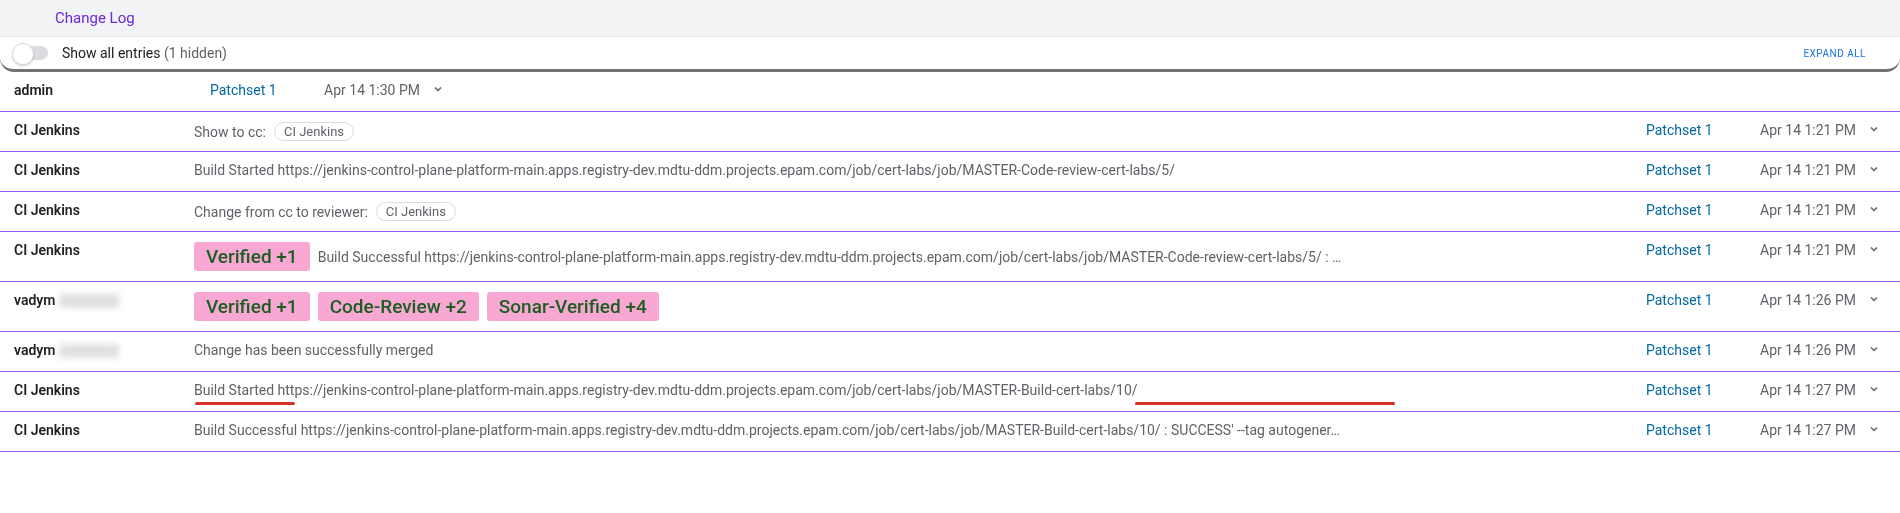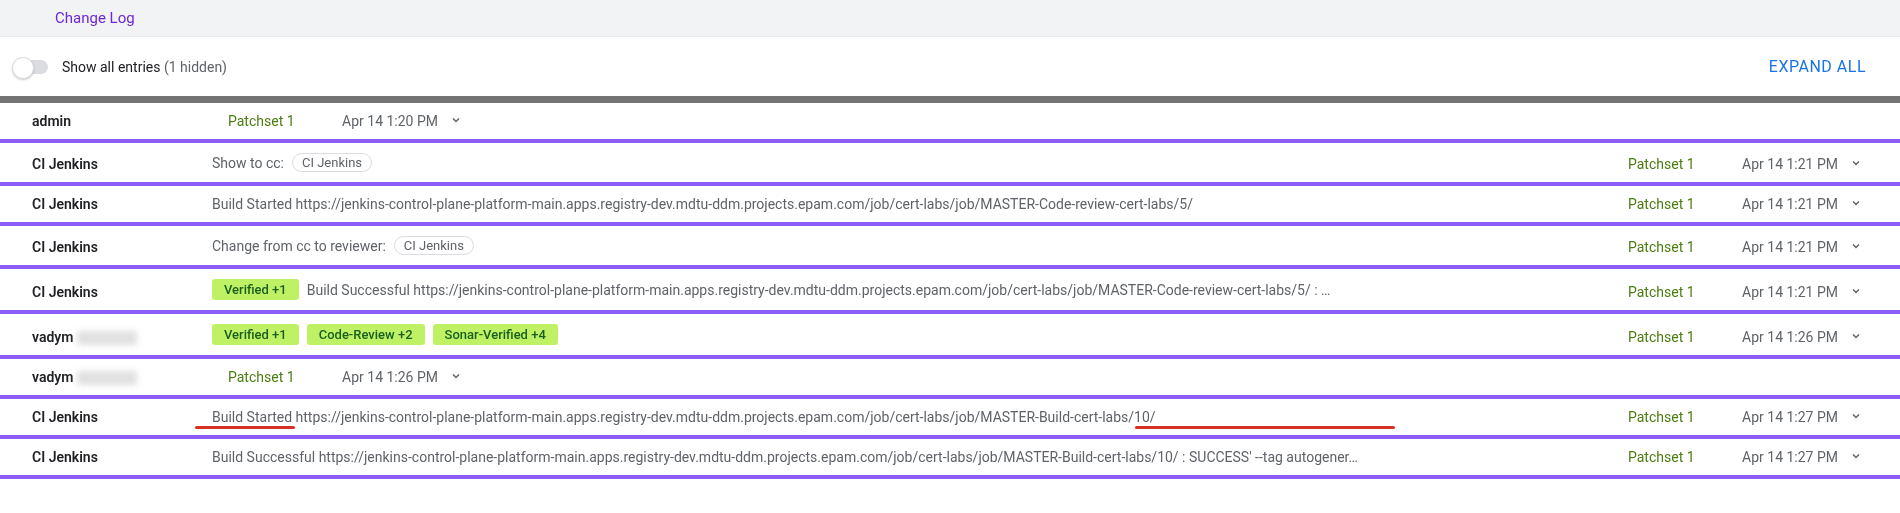--- a/index.html
+++ b/index.html
@@ -13,22 +13,23 @@
   .header-bar {
     background: #f1f3f4;
     border-bottom: 1px solid #e8eaed;
     padding: 9px 0 9px 55px;
     font-size: 15px;
     color: #6d28d9;
   }
   .controls-row {
     display: flex;
     align-items: center;
-    padding: 20px 14px;
-    border-bottom: 7px solid #737373;
+    padding: 8px 14px;
+    border-bottom: 3px solid #737373;
+    border-radius: 14px;
   }
   .toggle {
     width: 34px;
     height: 14px;
     background: #dadce0;
     border-radius: 7px;
     position: relative;
     margin-right: 14px;
     cursor: pointer;
   }
@@ -42,31 +43,31 @@
     background: #fff;
     border: 1px solid #dadce0;
     border-radius: 50%;
     box-shadow: 0 1px 2px rgba(0,0,0,0.2);
   }
   .show-entries { font-size: 14px; color: #202124; }
   .hidden-count { color: #5f6368; }
   .expand-all {
     margin-left: auto;
     color: #1a73e8;
-    font-size: 16px;
+    font-size: 10px;
     letter-spacing: 0.5px;
     cursor: pointer;
     margin-right: 20px;
     text-align: center;
   }
   .log-entry {
     display: flex;
-    align-items: flex-end;
-    padding: 10px 32px;
-    border-bottom: 4px solid #8b5cf6;
+    align-items: flex-start;
+    padding: 10px 14px;
+    border-bottom: 1px solid #8b5cf6;
     min-height: 40px;
     position: relative;
   }
   .author {
     width: 180px;
     flex-shrink: 0;
     font-weight: 600;
     font-size: 14px;
     color: #202124;
   }
@@ -100,33 +101,33 @@
     display: inline-block;
     border: 1px solid #dadce0;
     border-radius: 12px;
     padding: 1px 9px;
     font-size: 13px;
     color: #5f6368;
     background: #fff;
   }
   .badge-green {
     display: inline-block;
-    background: #bef264;
+    background: #f9a8d4;
     color: #1b5e20;
     border-radius: 3px;
     padding: 3px 12px;
-    font-size: 13px;
+    font-size: 19px;
     font-weight: 500;
     flex-shrink: 0;
   }
   .patchset {
     width: 90px;
     flex-shrink: 0;
     text-align: left;
-    color: #4d7c0f;
+    color: #0369a1;
     font-size: 14px;
     margin-left: 16px;
   }
   .timestamp {
     width: 120px;
     flex-shrink: 0;
     color: #5f6368;
     font-size: 14px;
     text-align: right;
   }
@@ -161,21 +162,21 @@
     <span>Show all entries</span>
     <span class="hidden-count">(1 hidden)</span>
   </span>
   <span class="expand-all">EXPAND ALL</span>
 </div>
 
 <div id="log-list">
     <div class="log-entry">
       <div class="author">admin</div>
       <div class="patchset">Patchset 1</div>
-      <div class="timestamp">Apr 14 1:20 PM</div>
+      <div class="timestamp">Apr 14 1:30 PM</div>
       <div class="chevron"><svg width="12" height="12" viewBox="0 0 24 24" fill="none" stroke="currentColor" stroke-width="3">
           <polyline points="6 9 12 15 18 9"></polyline>
         </svg></div>
     </div>
     <div class="log-entry">
       <div class="author">CI Jenkins</div>
       <div class="message">
         <span>Show to cc:</span>
         <span class="chip">CI Jenkins</span>
       </div>
@@ -228,20 +229,23 @@
         <span class="badge-green">Sonar-Verified +4</span>
       </div>
       <div class="patchset">Patchset 1</div>
       <div class="timestamp">Apr 14 1:26 PM</div>
       <div class="chevron"><svg width="12" height="12" viewBox="0 0 24 24" fill="none" stroke="currentColor" stroke-width="3">
           <polyline points="6 9 12 15 18 9"></polyline>
         </svg></div>
     </div>
     <div class="log-entry">
       <div class="author">vadym <span class="blur"></span></div>
+      <div class="message">
+        <span class="message-text">Change has been successfully merged</span>
+      </div>
       <div class="patchset">Patchset 1</div>
       <div class="timestamp">Apr 14 1:26 PM</div>
       <div class="chevron"><svg width="12" height="12" viewBox="0 0 24 24" fill="none" stroke="currentColor" stroke-width="3">
           <polyline points="6 9 12 15 18 9"></polyline>
         </svg></div>
     </div>
     <div class="log-entry">
       <div class="author">CI Jenkins</div>
       <div class="message">
         <span class="message-text">Build Started https://jenkins-control-plane-platform-main.apps.registry-dev.mdtu-ddm.projects.epam.com/job/cert-labs/job/MASTER-Build-cert-labs/10/</span>

